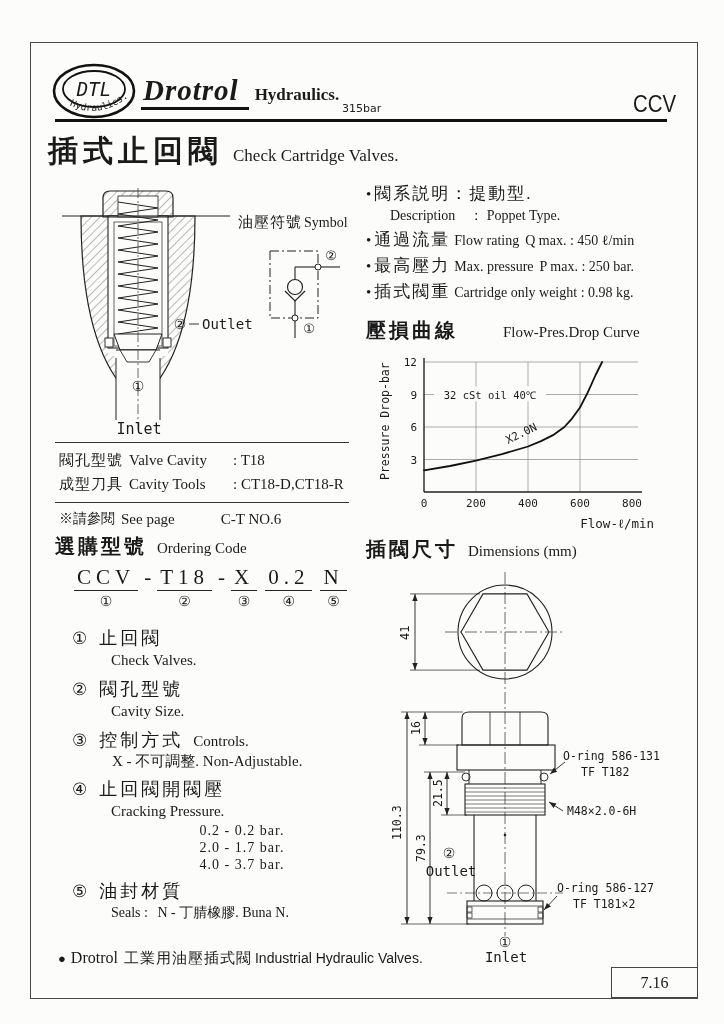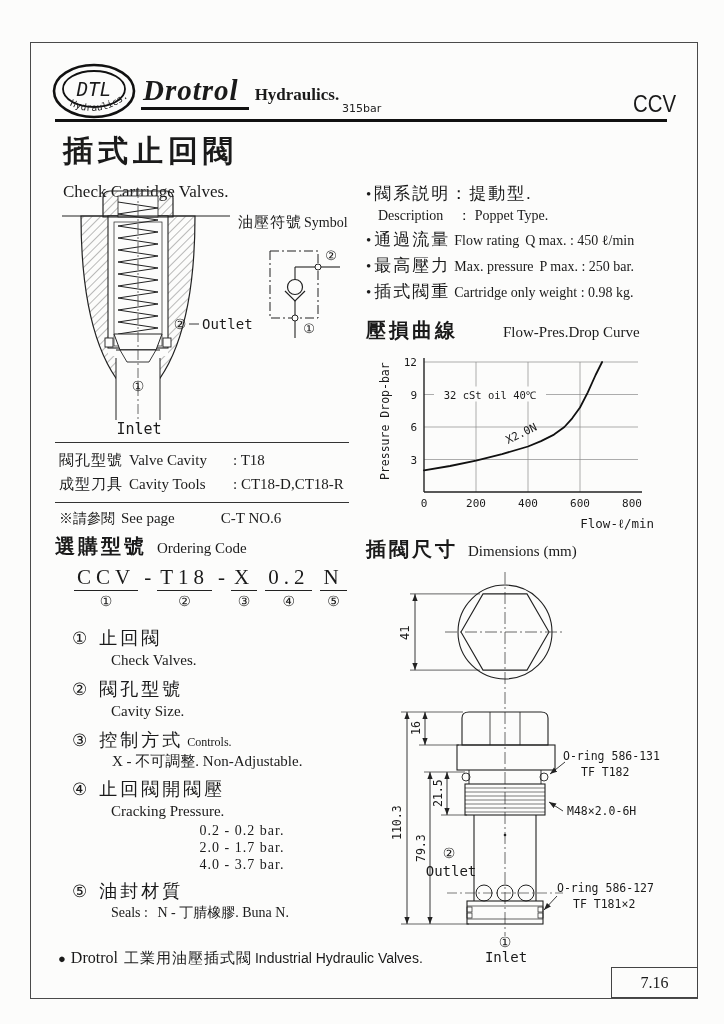--- a/index.html
+++ b/index.html
@@ -7,58 +7,58 @@
         font-family:"Liberation Serif",serif;color:#1a1a1a;overflow:hidden;}
   .abs{position:absolute;}
   .frame{position:absolute;left:30px;top:42px;width:666px;height:955px;border:1.5px solid #4a4a4a;}
   .thick-rule{position:absolute;left:55px;top:119px;width:612px;height:3px;background:#111;}
   .brand-row{position:absolute;left:141px;top:74px;display:flex;align-items:baseline;}
   .brand{font-size:29px;font-weight:bold;font-style:italic;border-bottom:3px solid #111;padding:0 10px 0 2px;letter-spacing:1px;}
   .brand-suffix{font-size:17px;font-weight:bold;margin-left:6px;}
   .bar-note{position:absolute;left:342px;top:102px;font-family:"DejaVu Sans",sans-serif;font-size:11px;color:#222;}
   .ccv{position:absolute;left:633px;top:90px;font-family:"Liberation Sans",sans-serif;font-size:24px;letter-spacing:0px;transform:scaleX(.85);transform-origin:left;}
   .title-row{position:absolute;display:flex;align-items:baseline;gap:10px;}
-  .main-title{left:63px;top:131px;flex-direction:column;}
+  .main-title{left:48px;top:131px;}
   .zh-big{font-size:30px;letter-spacing:5px;font-weight:600;}
   .en-big{font-size:17px;}
   .sec-title .zh{font-size:20px;letter-spacing:3px;font-weight:600;}
   .sec-title .en{font-size:15px;}
   
   .specs{position:absolute;left:366px;top:182px;width:328px;}
   .spec-row{display:flex;align-items:baseline;margin-bottom:3px;white-space:nowrap;}
   .spec-row .bullet{font-size:15px;margin-right:3px;}
   .spec-row .zh{font-size:17px;letter-spacing:2px;}
   .spec-row .en{font-size:14px;margin-left:4px;}
   .spec-row .val{font-size:14px;margin-left:6px;}
-  .spec-sub{display:flex;align-items:baseline;margin:-1px 0 3px 12px;white-space:nowrap;}
+  .spec-sub{display:flex;align-items:baseline;margin:-1px 0 3px 24px;white-space:nowrap;}
   .spec-sub .en{font-size:14px;}
   .spec-sub .val{font-size:14px;margin-left:14px;}
   
   .cavity{position:absolute;left:55px;top:442px;width:294px;font-size:15px;}
   .cavity-rows{border-top:1.3px solid #333;border-bottom:1.3px solid #333;padding:5px 0 6px 4px;}
   .cavity-row{display:flex;align-items:baseline;white-space:nowrap;line-height:24px;}
   .cavity-row .zh{letter-spacing:1px;width:70px;font-size:15px;}
   .cavity-row .en{width:104px;font-size:15px;}
   .cavity-row .val{font-size:15px;}
-  .cavity-note{display:flex;align-items:flex-start;white-space:nowrap;padding:7px 0 0 4px;}
+  .cavity-note{display:flex;align-items:flex-end;white-space:nowrap;padding:7px 0 0 4px;}
   .cavity-note .zh{font-size:14px;}
   .cavity-note .en{font-size:15px;margin-left:6px;}
   .cavity-note .val{font-size:15px;margin-left:46px;}
   
   .order-title{left:55px;top:533px;}
   .code-row{position:absolute;left:70px;top:565px;display:flex;align-items:flex-start;}
   .code-seg{display:flex;flex-direction:column;align-items:center;margin:0 4px;}
   .code-seg .code{font-size:21px;letter-spacing:5px;border-bottom:1.5px solid #222;padding:0 3px 1px 3px;line-height:24px;}
   .code-seg .num{font-size:14px;margin-top:2px;}
   .code-dash{font-size:21px;line-height:24px;margin:0 2px;}
   .order-items{position:absolute;left:72px;top:620px;width:300px;}
   .oi-head{display:flex;align-items:baseline;margin-top:6px;white-space:nowrap;}
   .oi-head .num{font-size:17px;margin-right:12px;}
   .oi-head .zh{font-size:18px;letter-spacing:3px;}
-  .oi-head .en-inline{font-size:12px;margin-left:4px;}
+  .oi-head .en-inline{font-size:15px;margin-left:10px;}
   .oi-en{margin-left:39px;font-size:15px;line-height:21px;}
   .oi-sub{margin-left:40px;font-size:15px;line-height:19px;white-space:nowrap;}
   .oi-opt{margin-left:40px;font-size:14px;line-height:17px;letter-spacing:1px;text-align:center;}
   .oi-seal{margin-left:39px;font-size:14px;line-height:19px;white-space:nowrap;}
   .oi-seal2{margin-left:96px;font-size:14px;line-height:19px;white-space:nowrap;}
   
   svg text{font-family:"DejaVu Sans Mono",monospace;fill:#1a1a1a;}
   .curve-title{left:366px;top:317px;gap:45px;}
   .dims-title{left:366px;top:536px;}
   .symbol-title{position:absolute;left:238px;top:213px;display:flex;align-items:baseline;gap:2px;}

